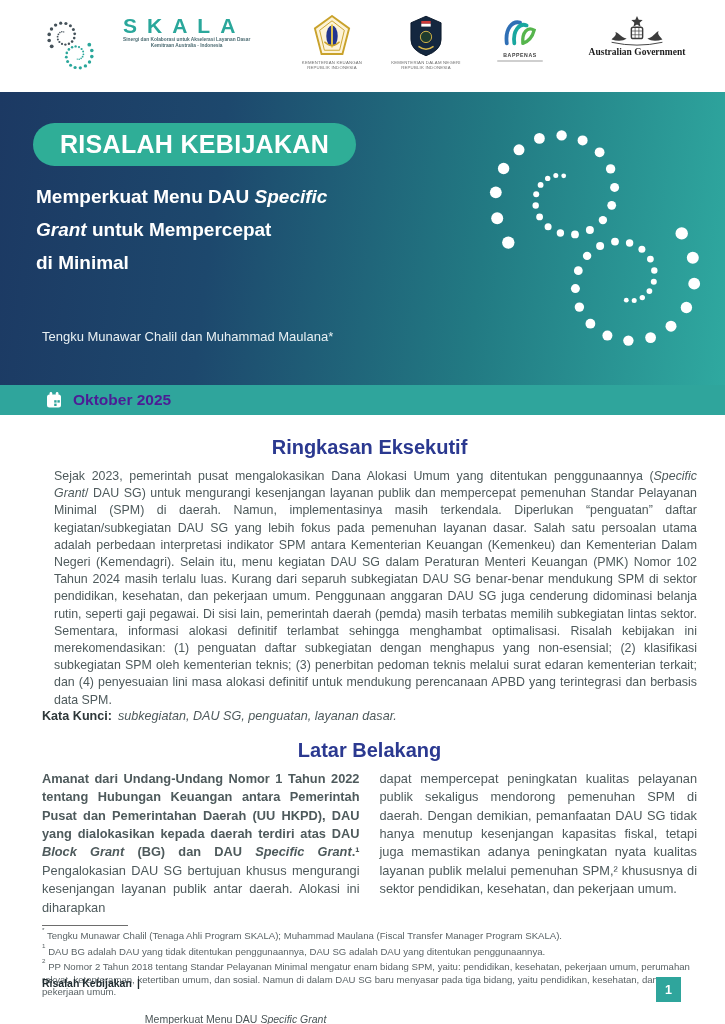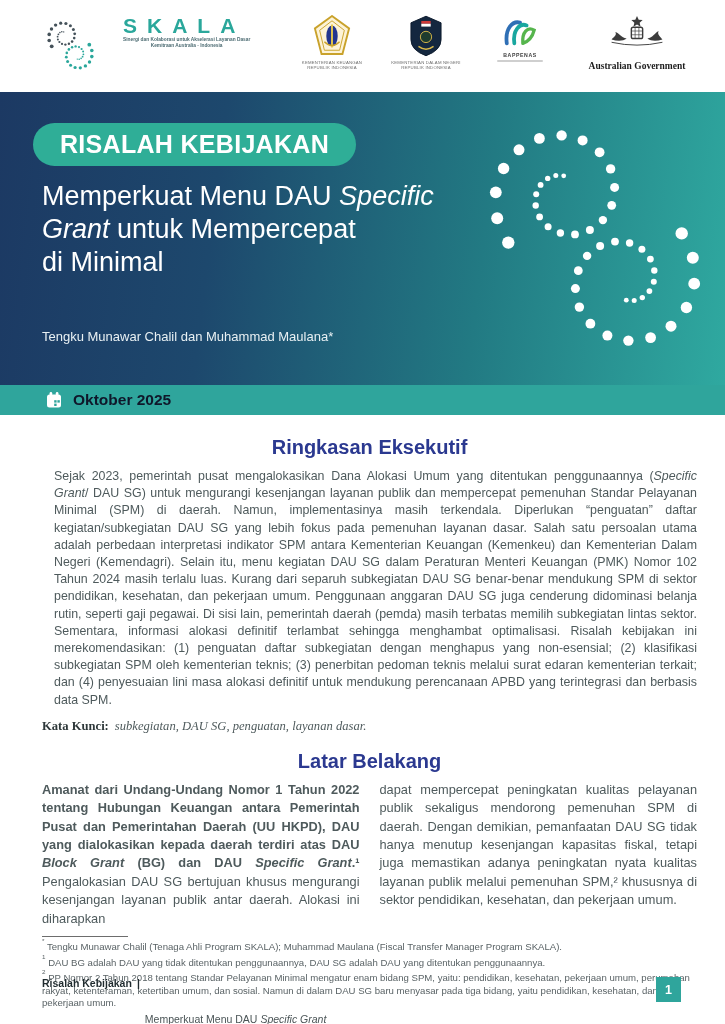--- a/index.html
+++ b/index.html
@@ -18,45 +18,45 @@
   .skala-text { display:flex; flex-direction:column; }
   .skala-word { font-size:21px; font-weight:700; color:#2aa79b; letter-spacing:10px; line-height:22px; }
   .skala-tag { font-size:4.8px; line-height:6px; color:#4c6b72; font-weight:700; }
   .skala-tag.t2 { text-align:center; }
   .partners { display:flex; align-items:flex-start; gap:20px; }
   .plogo { display:flex; flex-direction:column; align-items:center; width:74px; height:62px; justify-content:flex-start; }
   .cap { font-size:4.3px; line-height:5.4px; color:#6d6d6d; text-align:center; letter-spacing:.2px; margin-top:3px; }
   .cap-b { font-size:5.2px; font-weight:700; color:#3d3d3d; letter-spacing:.6px; margin-top:3px; }
   .subbar { width:46px; height:2px; background:#cfcfcf; margin-top:2px; border-radius:1px; }
   .ausgov { width:120px; }
-  .cap-aus { font-family:"Liberation Serif", serif; font-size:9.5px; font-weight:700; color:#1c1c1c; margin-top:14px; white-space:nowrap;text-align:center; }
+  .cap-aus { font-family:"Liberation Serif", serif; font-size:9.5px; font-weight:700; color:#1c1c1c; margin-top:0; white-space:nowrap;text-align:center; }
 
   
   .banner { position:relative; height:293px;
     background:linear-gradient(97deg,#1c3963 0%,#1d486d 30%,#227a83 66%,#2fa9a0 100%); }
   .dots-logo { position:absolute; right:13px; top:8px; }
   .badge { position:absolute; left:33px; top:31px; height:43px; padding:0 27px;
     background:#2fae97; border-radius:22px; display:flex; align-items:center; }
   .badge span { color:#ffffff; font-size:25px; font-weight:800; letter-spacing:.3px; white-space:nowrap; }
-  .b-title { position:absolute; left:42px; top:88px; width:450px; color:#ffffff;
-    font-size:27px; font-weight:400; line-height:33px; }
+  .b-title { position:absolute; left:36px; top:88px; width:450px; color:#ffffff;
+    font-size:19px; font-weight:700; line-height:33px; }
   .b-auth { position:absolute; left:42px; top:237px; color:#e8f0f3; font-size:13px; }
 
   
   .datebar { height:30px; background:#2fa59c; display:flex; align-items:center; padding-left:45px; gap:10px; }
-  .datebar span { color:#0f172a; font-size:15.5px; font-weight:700; }
+  .datebar span { color:#4c1d95; font-size:15.5px; font-weight:700; }
 
   
   .content { padding:0 28px 0 42px; }
   .sec-head { display:flex; align-items:center;flex-direction:column; }
   .sec-head h2 { font-size:20px; font-weight:800; color:#2b3990; white-space:nowrap; }
   .sec-rule { flex:1; height:2.5px; background:#2fb3a4; margin-left:18px; border-radius:2px; }
   .sec1 { margin-top:21px; }
   .para { margin-top:9px; font-size:12.4px; line-height:17.2px; color:#4e5a5c; text-align:justify;margin-left:12px; }
-  .kata { margin-top:10px; font-size:12.6px; color:#4e5a5c;font-family:Liberation Serif, serif; }
+  .kata { font-size:12.6px; color:#4e5a5c; }
   .kata .lbl { font-weight:700; color:#2e383a; margin-right:6px; }
   .kata .val { font-style:italic; }
   .sec2 { margin-top:16px; }
   .cols { margin-top:8px; display:flex; gap:20px; }
   .col { width:320px; font-size:12.8px; line-height:18.4px; color:#4e5a5c; text-align:justify; }
 
   
   .fn-div { margin-top:8px; width:86px; border-top:1.3px solid #6d6d6d; }
   .fns { margin-top:4px; }
   .fn { font-size:9.6px; line-height:12.5px; color:#5a6366; margin-bottom:3px; text-align:left; }

